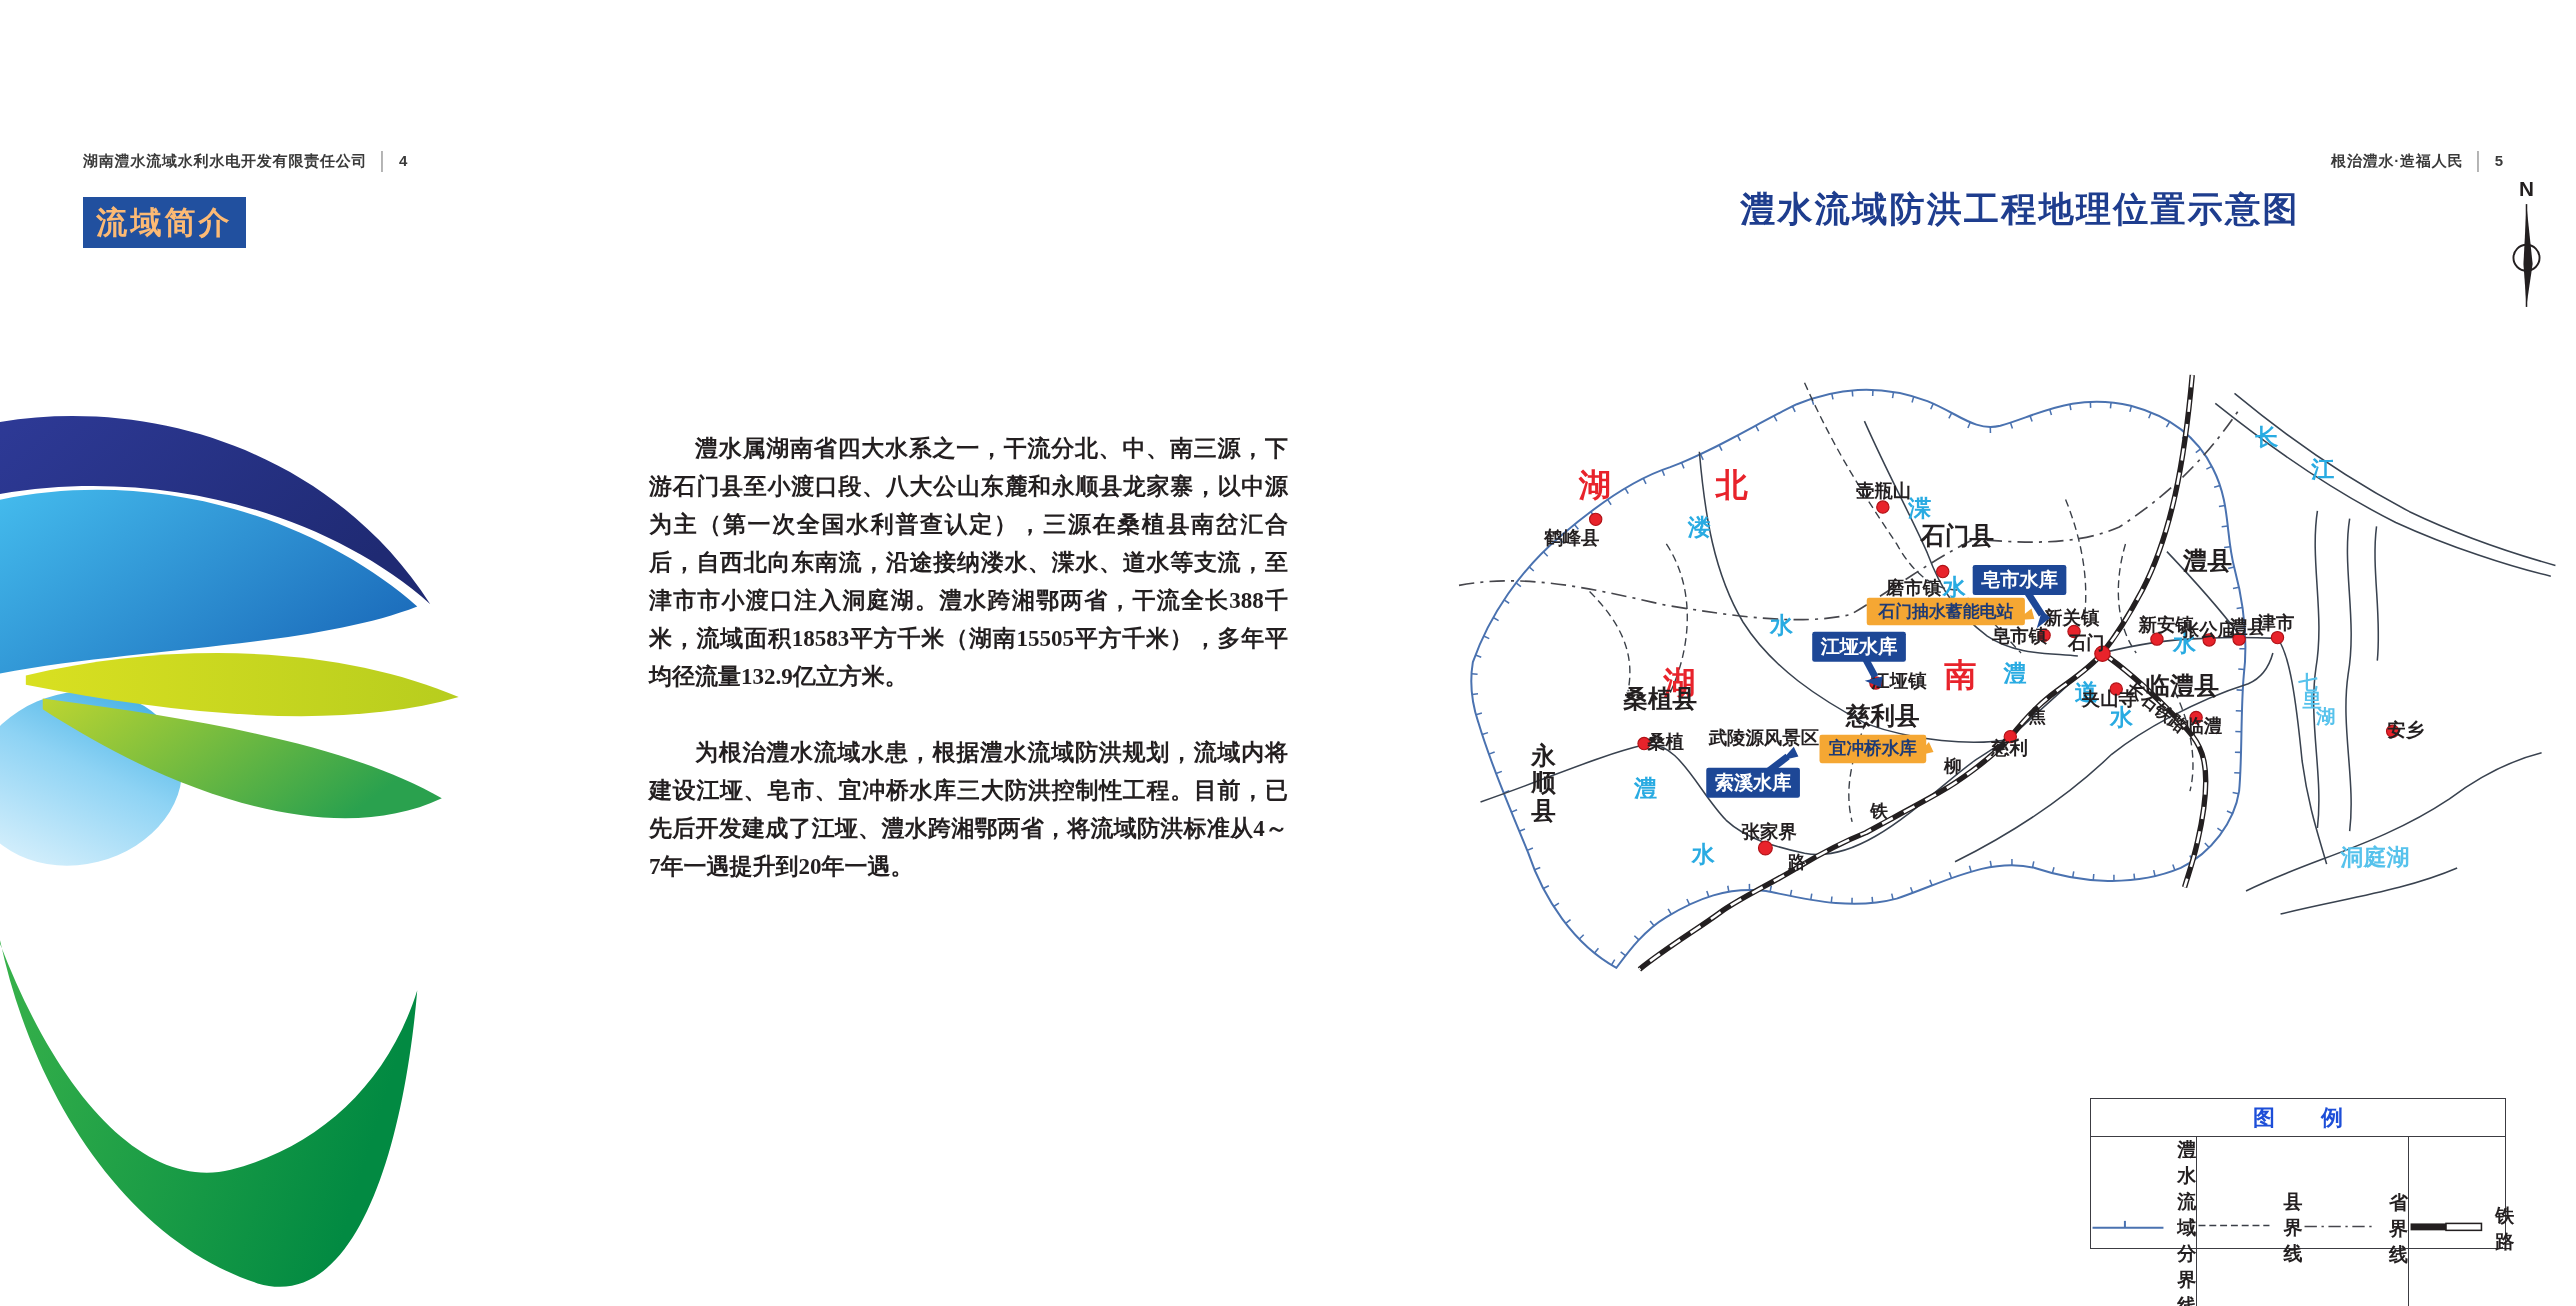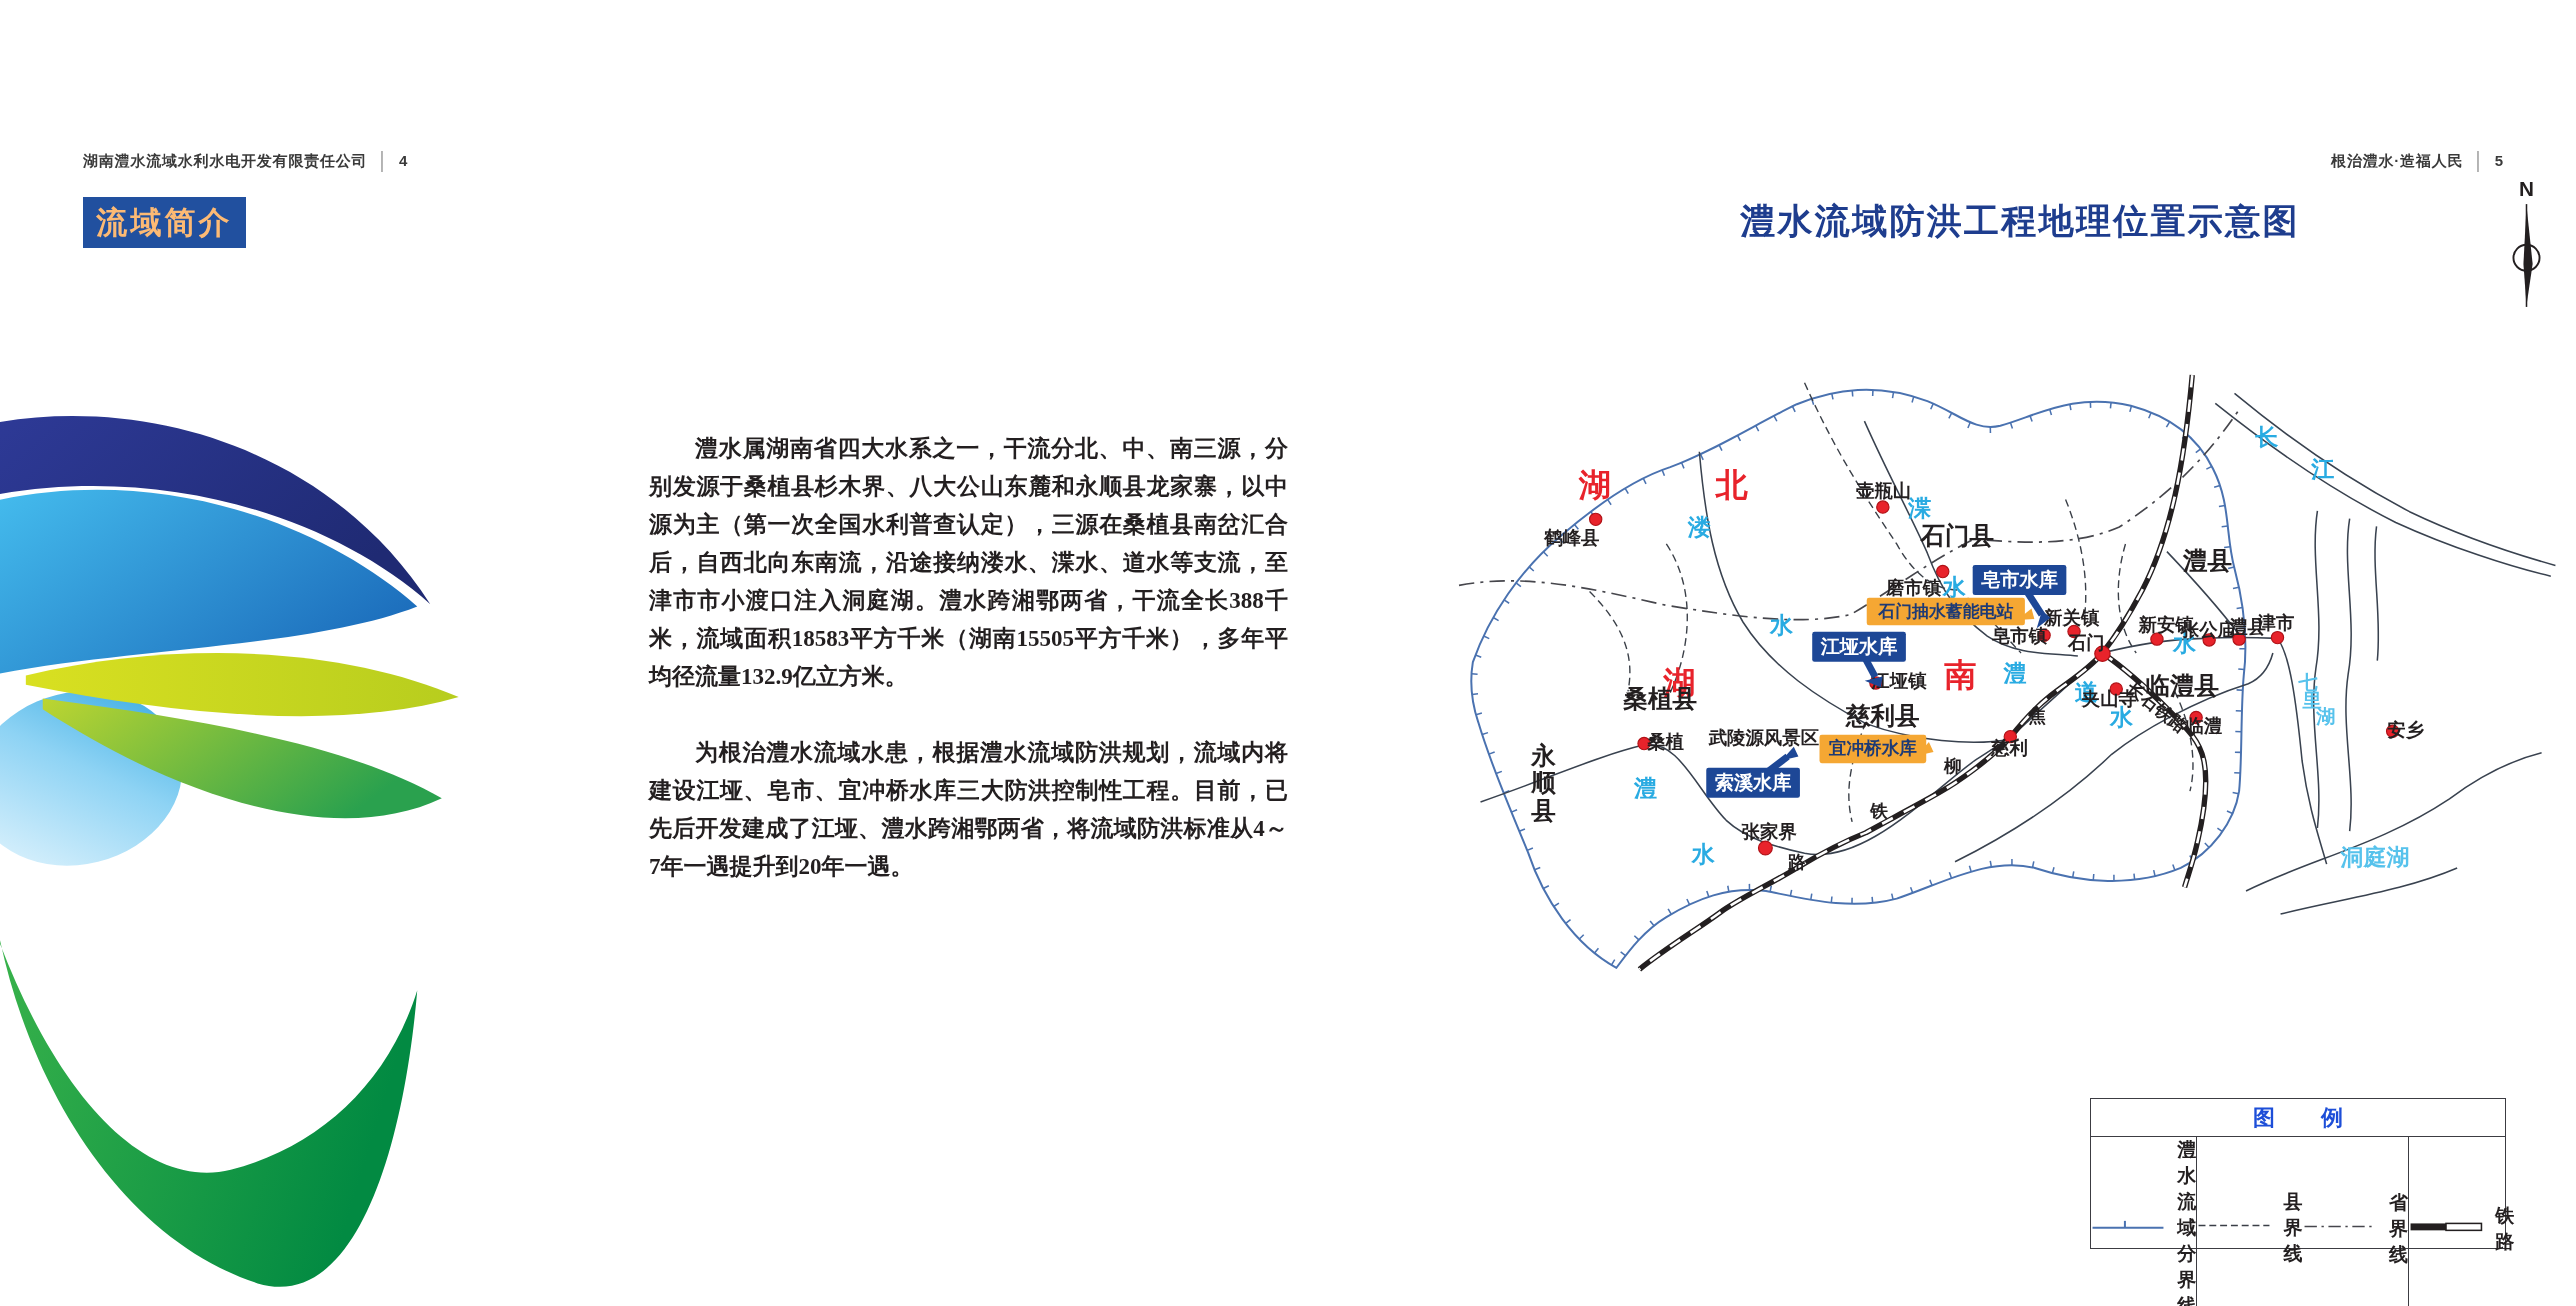--- a/index.html
+++ b/index.html
@@ -20,21 +20,21 @@
   .section-title-box span{color:#fdba74;font-size:31px;font-weight:800;letter-spacing:3.1px;}
   .body-text{
     position:absolute;left:649px;top:430px;width:639px;
     font-family:"Liberation Serif","DejaVu Serif",serif;
     font-size:23px;line-height:38px;font-weight:700;color:#231f20;text-align:justify;
   }
   .body-text p{margin:0 0 38px 0;text-indent:2em;}
   .logo-wrap{position:absolute;left:-11.5px;top:416px;width:472px;height:889px;}
   
   .map-title{
-    position:absolute;left:1728px;top:198px;width:584px;text-align:center;
+    position:absolute;left:1728px;top:186px;width:584px;text-align:center;
     font-size:35px;font-weight:800;color:#1e3d8e;letter-spacing:2.3px;white-space:nowrap;
   }
   .compass{position:absolute;left:2505px;top:178px;width:43px;height:132px;}
   .map-area{position:absolute;left:1436px;top:361px;width:1144px;height:630px;}
   
   .legend{
     position:absolute;left:2090px;top:1098px;width:416px;height:151px;
     border:1.9px solid #3c3c42;box-sizing:border-box;background:#fff;
   }
   .legend-title{
@@ -56,21 +56,21 @@
 
 <div class="page-header" id="header-left">
   <span>湖南澧水流域水利水电开发有限责任公司</span><span class="sep">│</span><span>4</span>
 </div>
 
 <div class="section-title-box">
   <span>流域简介</span>
 </div>
 
 <div class="body-text">
-  <p>澧水属湖南省四大水系之一，干流分北、中、南三源，分别发源于桑植县杉木界、八大公山东麓和永顺县龙家寨，以中源为主（第一次全国水利普查认定），三源在桑植县南岔汇合后，自西北向东南流，沿途接纳溇水、渫水、道水等支流，至津市市小渡口注入洞庭湖。澧水跨湘鄂两省，干流全长388千米，流域面积18583平方千米（湖南15505平方千米），多年平均径流量132.9亿立方米。</p>
+  <p>澧水属湖南省四大水系之一，干流分北、中、南三源，下游石门县至小渡口段、八大公山东麓和永顺县龙家寨，以中源为主（第一次全国水利普查认定），三源在桑植县南岔汇合后，自西北向东南流，沿途接纳溇水、渫水、道水等支流，至津市市小渡口注入洞庭湖。澧水跨湘鄂两省，干流全长388千米，流域面积18583平方千米（湖南15505平方千米），多年平均径流量132.9亿立方米。</p>
   <p>为根治澧水流域水患，根据澧水流域防洪规划，流域内将建设江垭、皂市、宜冲桥水库三大防洪控制性工程。目前，已先后开发建成了江垭、澧水跨湘鄂两省，将流域防洪标准从4～7年一遇提升到20年一遇。</p>
 </div>
 
 <div class="logo-wrap">
   <svg width="472" height="889" viewBox="0 0 615 1158" xmlns="http://www.w3.org/2000/svg">
     <defs>
       <linearGradient id="gNavy" x1="0" y1="0" x2="1" y2="0.5">
         <stop offset="0" stop-color="#2e3a97"></stop>
           <stop offset="1" stop-color="#1f2a73"></stop>
       </linearGradient>

